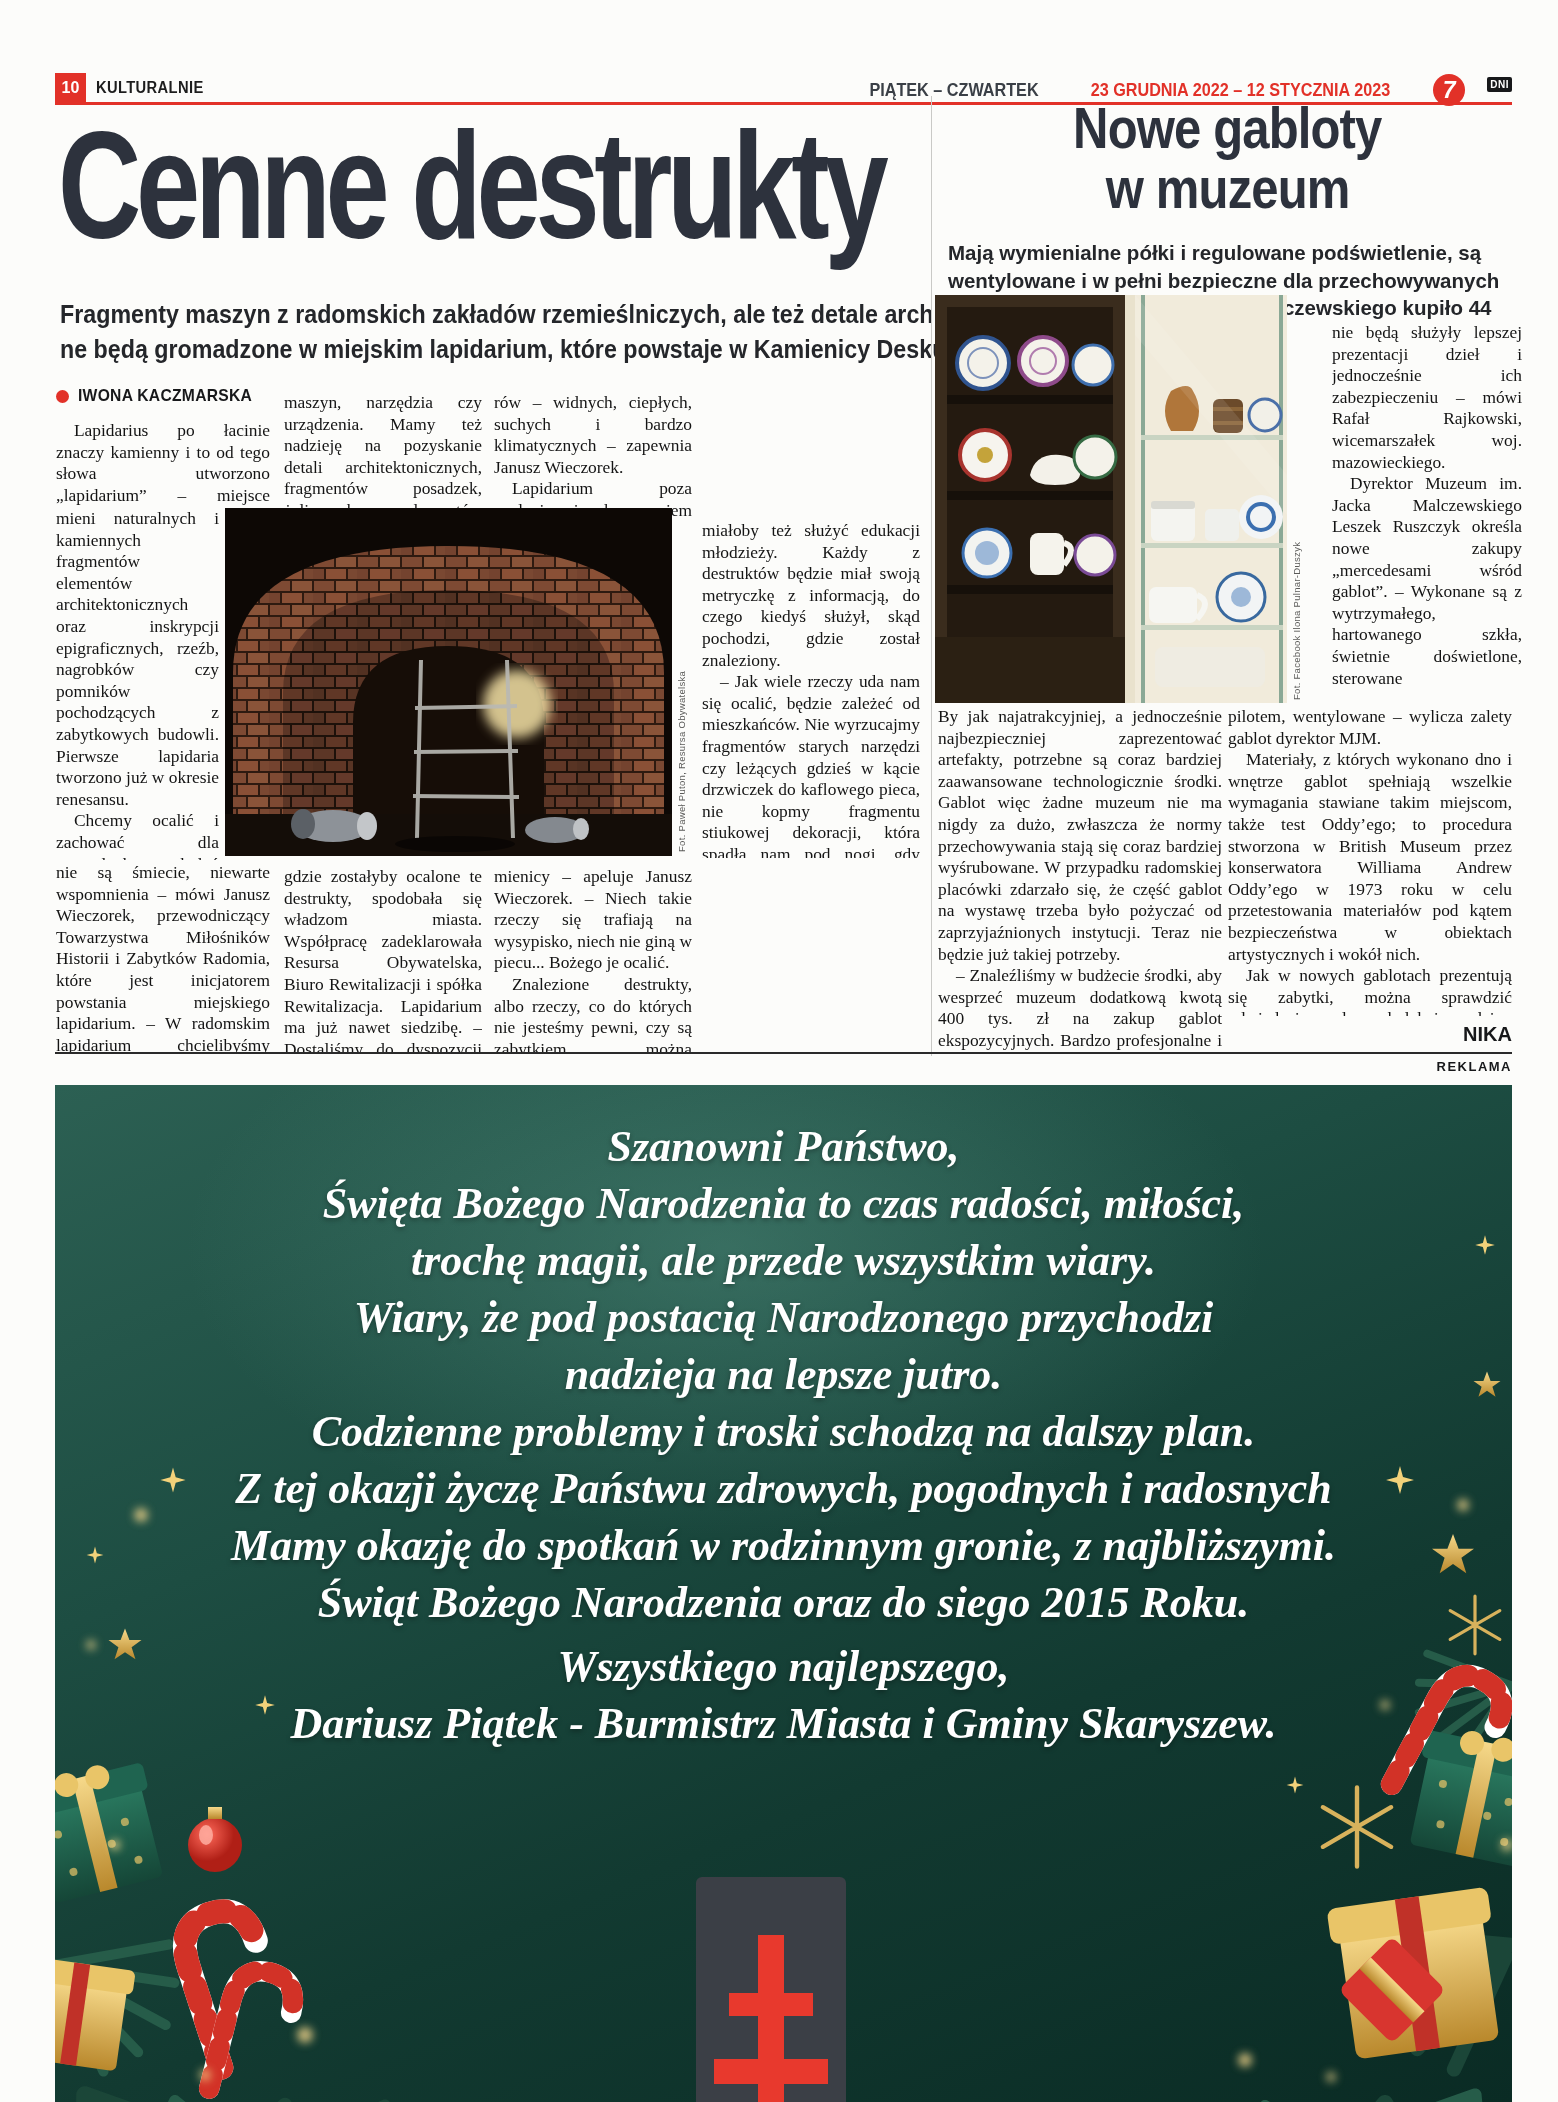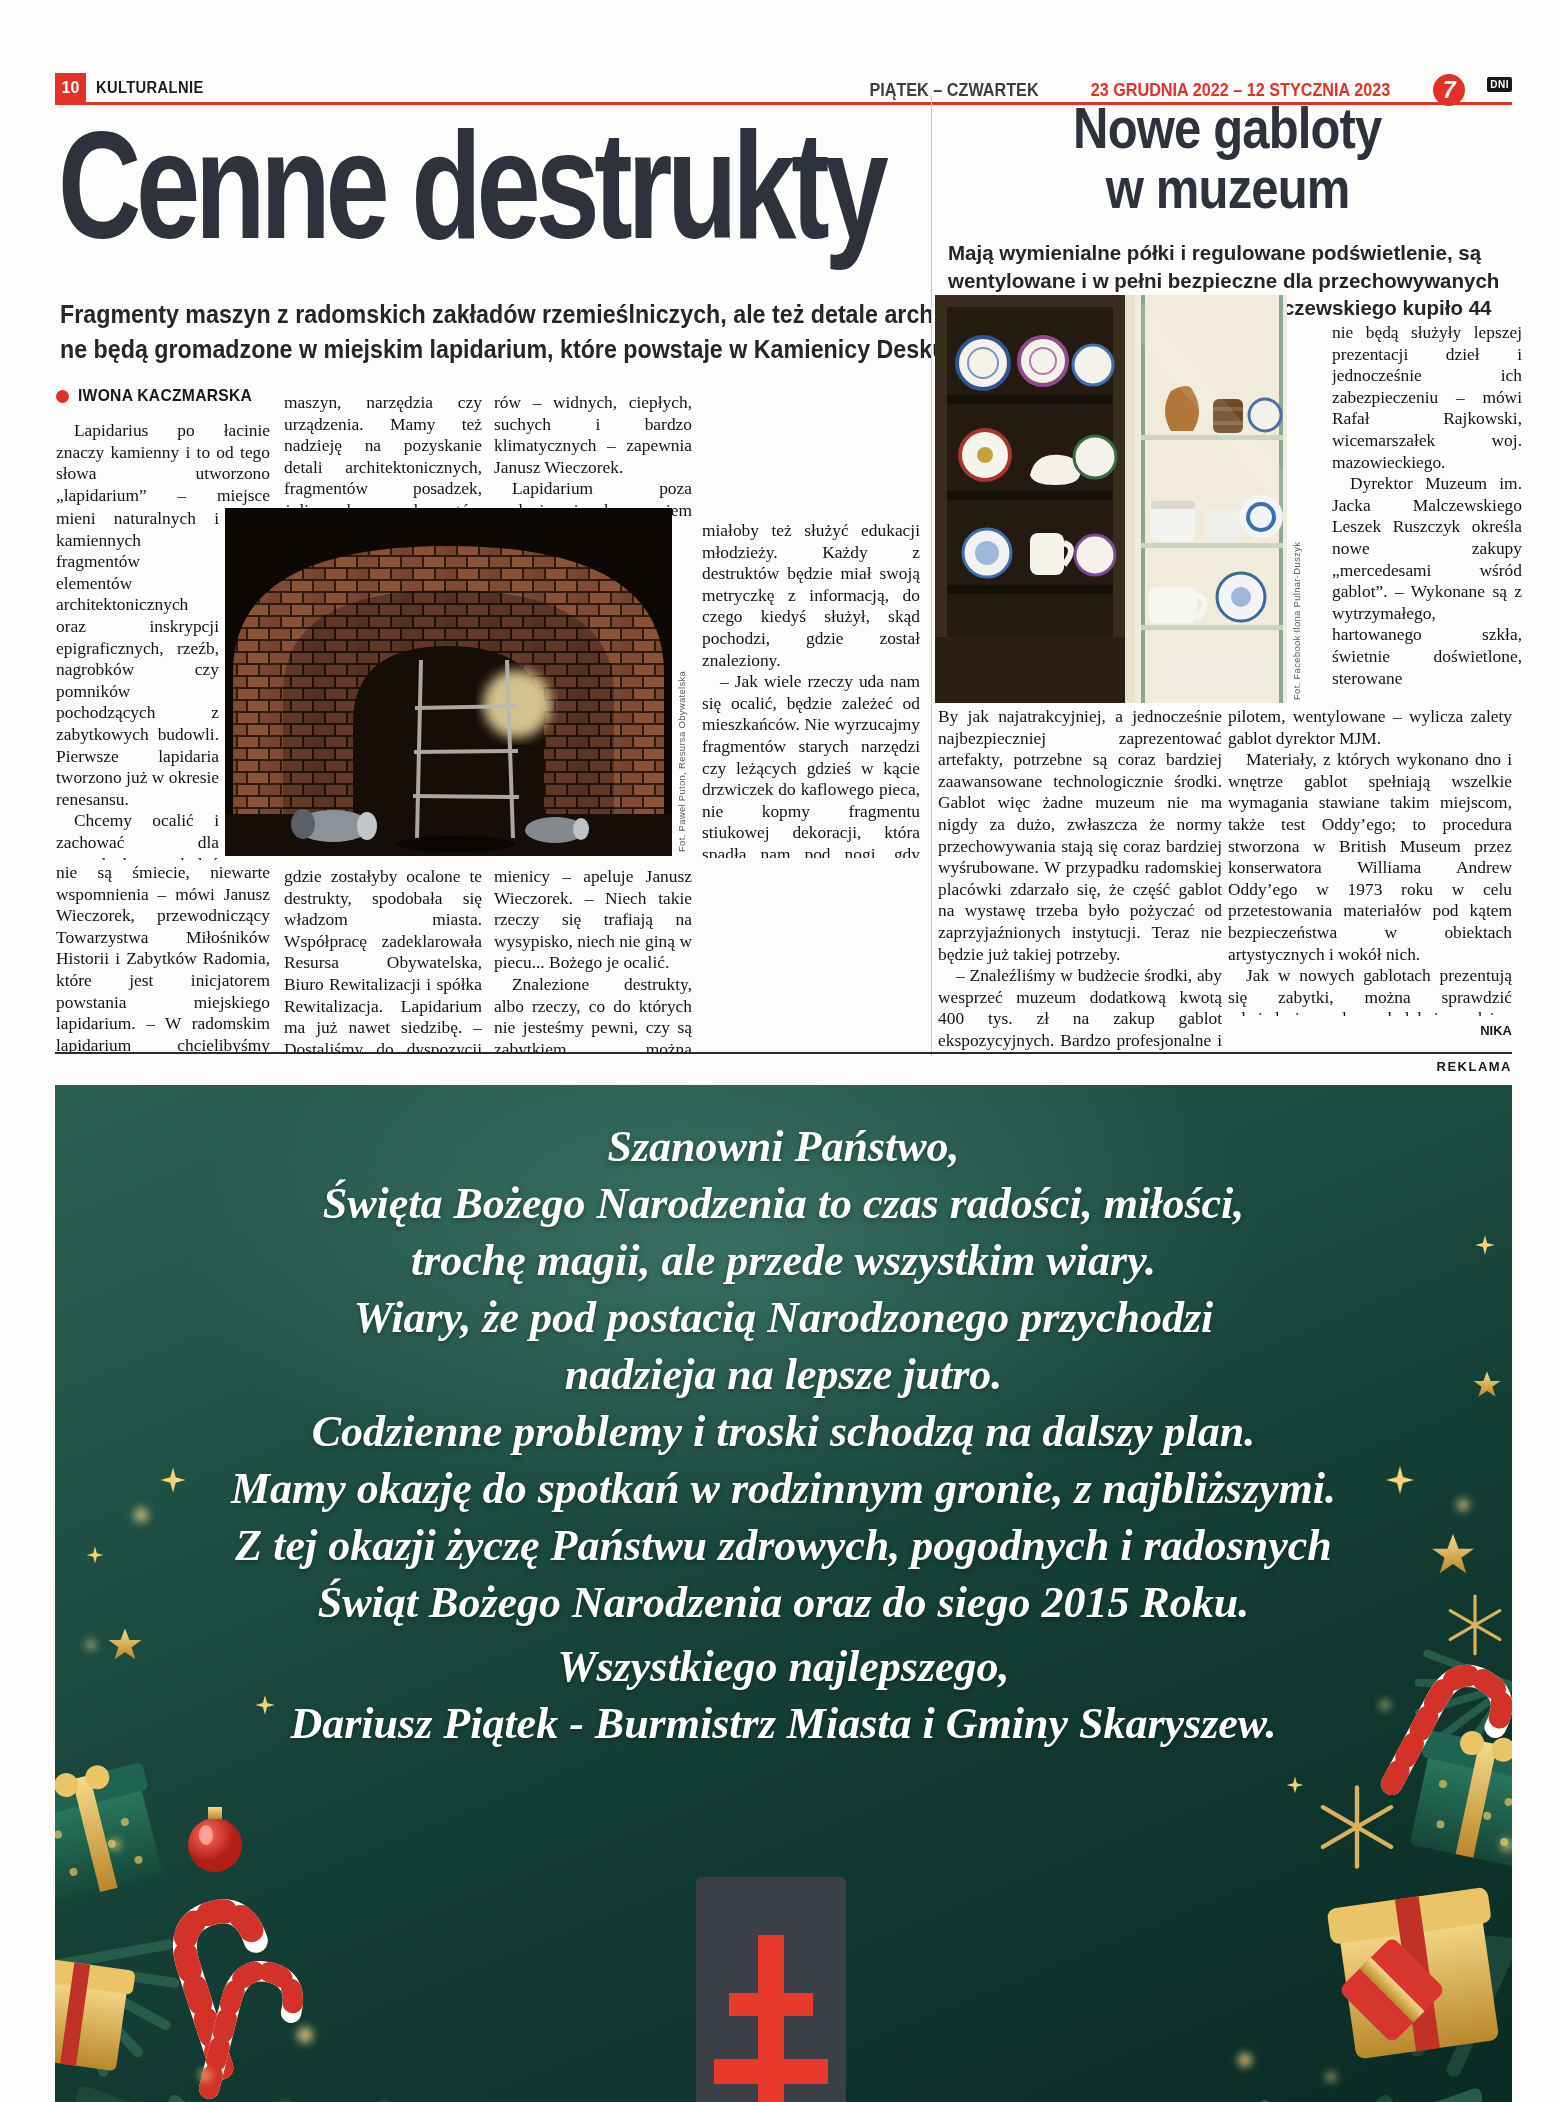--- a/index.html
+++ b/index.html
@@ -39,21 +39,21 @@
   .bodytext{font-family:"Liberation Serif",serif;font-size:17.4px;line-height:21.6px;
             text-align:justify;color:#141414;overflow:hidden;}
   .bodytext p{margin:0;text-indent:18px;}
   .cont p:first-child{text-indent:0;}
 
   .vdivider{left:931px;top:96px;width:1px;height:960px;background:#c9c9c6;}
   .vcaption{writing-mode:vertical-rl;transform:rotate(180deg);font-size:9.5px;color:#5a5a58;
             letter-spacing:.3px;white-space:nowrap;}
 
   .blackrule{left:55px;top:1052px;width:1457px;height:2px;background:#2a2a2a;}
-  .nika{left:1228px;top:1023px;width:284px;text-align:right;font-size:13px;font-weight:800;color:#17181a;}
+  .nika{left:1228px;top:1023px;width:284px;text-align:right;font-size:20px;font-weight:800;color:#17181a;}
   .reklama{left:1228px;top:1059px;width:284px;text-align:right;font-size:13px;font-weight:800;
            color:#17181a;letter-spacing:1.5px;}
 
   
   .ad{left:55px;top:1085px;width:1457px;height:1017px;overflow:hidden;
       background:
         radial-gradient(ellipse 900px 480px at 46% 16%, rgba(96,158,141,.38), rgba(0,0,0,0) 60%),
         linear-gradient(158deg,#2c6053 0%,#1d4d42 34%,#123a31 64%,#0a2b24 100%);}
   .adlines{position:absolute;left:0;right:0;top:33px;text-align:center;color:#fff;
            font-family:"Liberation Serif",serif;font-style:italic;font-weight:700;font-size:44px;}
@@ -372,22 +372,22 @@
       </g>
     </svg>
 
     <div class="adlines">
         <p>Szanowni Państwo,</p>
         <p>Święta Bożego Narodzenia to czas radości, miłości,</p>
         <p>trochę magii, ale przede wszystkim wiary.</p>
         <p>Wiary, że pod postacią Narodzonego przychodzi</p>
         <p>nadzieja na lepsze jutro.</p>
         <p>Codzienne problemy i troski schodzą na dalszy plan.</p>
+        <p>Z tej okazji życzę Państwu zdrowych, pogodnych i radosnych</p>
         <p>Mamy okazję do spotkań w rodzinnym gronie, z najbliższymi.</p>
-        <p>Z tej okazji życzę Państwu zdrowych, pogodnych i radosnych</p>
         <p>Świąt Bożego Narodzenia oraz do siego 2015 Roku.</p>
       </div>
     <div class="adlines adclose">
         <p>Wszystkiego najlepszego,</p>
         <p>Dariusz Piątek - Burmistrz Miasta i Gminy Skaryszew.</p>
       </div>
 
     <div class="shield">
       <div class="v"></div>
       <div class="b1"></div>

